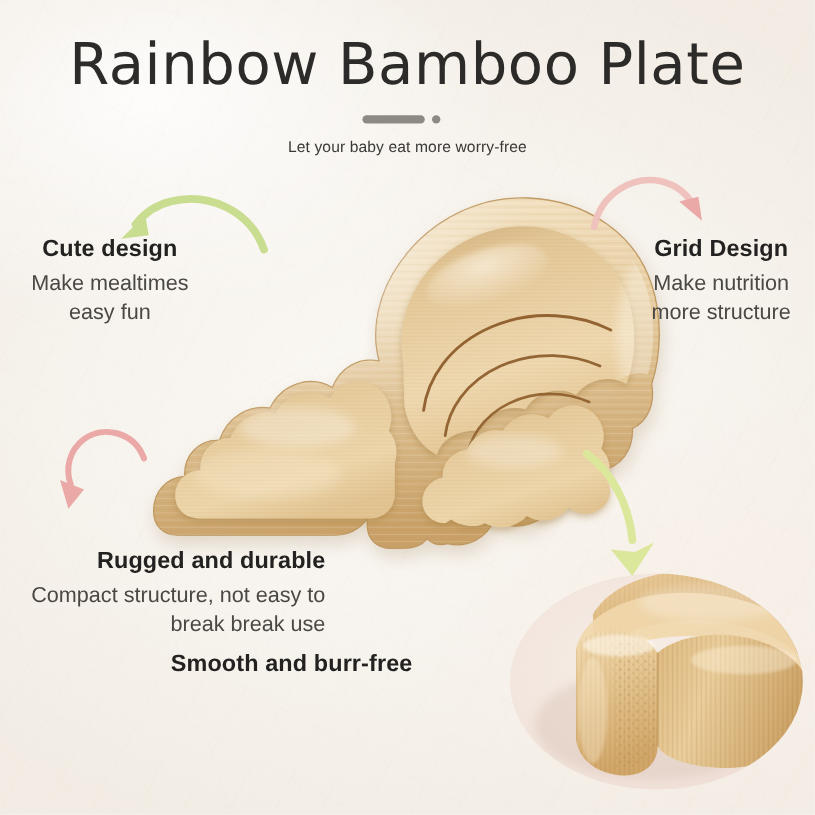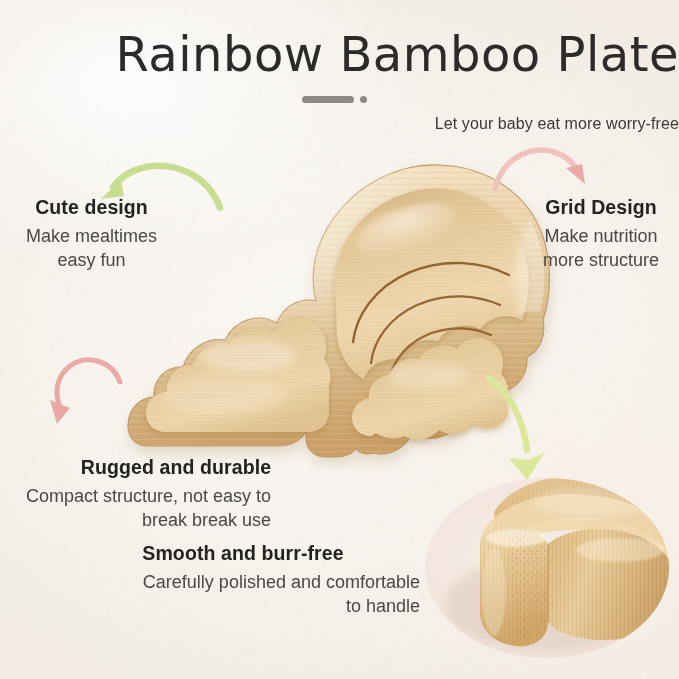--- a/index.html
+++ b/index.html
@@ -35,21 +35,21 @@
       repeating-linear-gradient(117deg, rgba(190,175,158,.055) 0 1px, rgba(255,255,255,0) 1px 34px),
       repeating-linear-gradient(28deg, rgba(190,175,158,.05) 0 1px, rgba(255,255,255,0) 1px 47px),
       repeating-linear-gradient(72deg, rgba(200,186,170,.04) 0 1px, rgba(255,255,255,0) 1px 61px),
       repeating-linear-gradient(160deg, rgba(205,192,176,.035) 0 1px, rgba(255,255,255,0) 1px 29px);
   }
 
   
   #header {
     position: absolute;
     top: 0; left: 0; right: 0;
-    text-align: right;
+    text-align: center;
   }
   #title {
     margin: 0;
     padding-top: 28px;
     font-family: "DejaVu Sans", sans-serif;
     font-size: 48px;
     line-height: 1.12;
     font-weight: 400;
     letter-spacing: .5px;
     color: #2d2b29;
@@ -69,21 +69,21 @@
   }
   #divider-dot {
     position: absolute;
     left: 58px; top: 2px;
     width: 7px; height: 7px;
     border-radius: 50%;
     background: #8d8a86;
   }
   #subtitle {
     margin: 10px 0 0;
-    font-size: 16px;
+    font-size: 13px;
     font-weight: 400;
     color: #3b3936;
     letter-spacing: .1px;
   }
 
   
   .callout { position: absolute; }
   .callout-title {
     margin: 0;
     font-size: 19.5px;
@@ -506,24 +506,20 @@
   <div class="callout" id="callout-rugged">
     <p class="callout-title">Rugged and durable</p>
     <p class="callout-desc">
       <span>Compact structure, not easy to</span><br>
       <span>break break use</span>
     </p>
   </div>
 
   <div class="callout" id="callout-smooth">
     <p class="callout-title">Smooth and burr-free</p>
-    <p class="callout-desc">
-      <span>Carefully polished and comfortable</span><br>
-      <span>to handle</span>
-    </p>
   </div>
 
   <svg class="arrow-svg" id="arrow-cute" width="130" height="64" viewBox="0 0 130 64" xmlns="http://www.w3.org/2000/svg">
     <path d="M124,50 C112,16 76,2 46,10 C34,13 24,20 17,29" fill="none" stroke="#c9dd91" stroke-width="6.5" stroke-linecap="round"></path>
     <path d="M5,41 L25,21 L28,38 Z" fill="#c9dd91"></path>
   </svg>
 
   <svg class="arrow-svg" id="arrow-grid" width="100" height="62" viewBox="0 0 100 62" xmlns="http://www.w3.org/2000/svg">
     <path d="M6,47 C12,19 38,4 62,9 C74,12 83,19 88,28" fill="none" stroke="#f0c2bd" stroke-width="5.5" stroke-linecap="round"></path>
     <path d="M96,42 L77,26 L93,22 Z" fill="#eaa9a6"></path>

